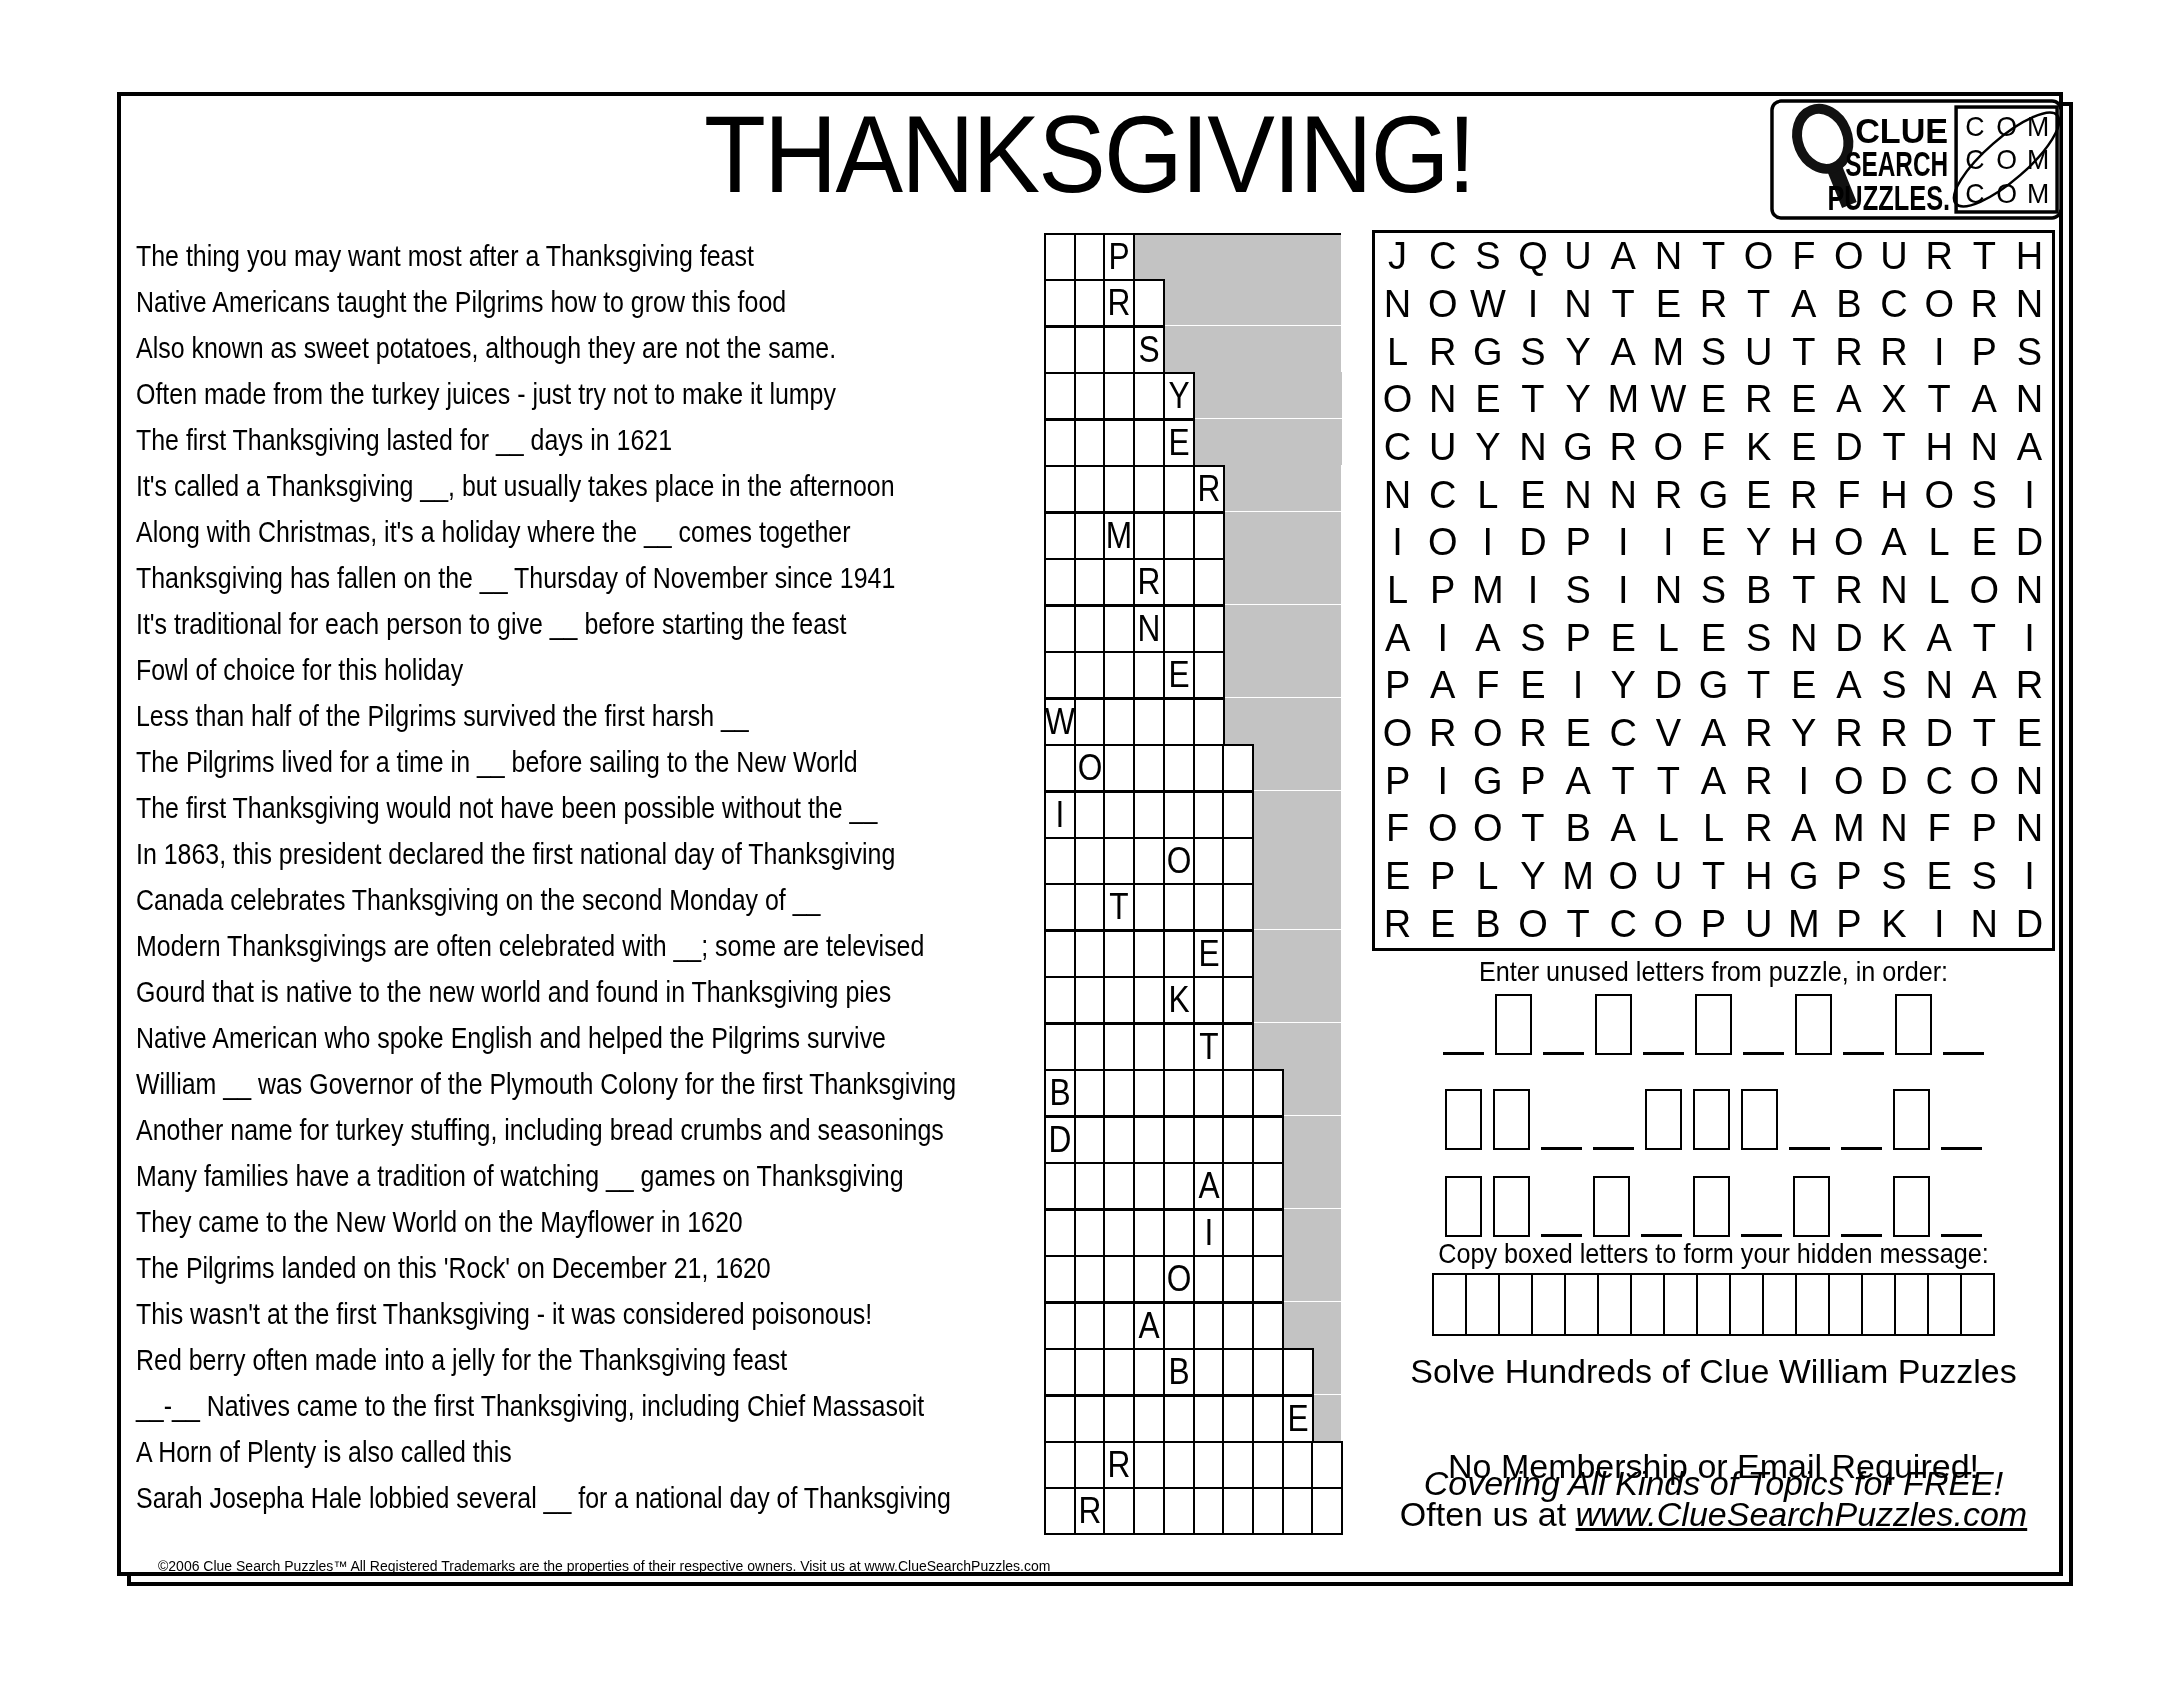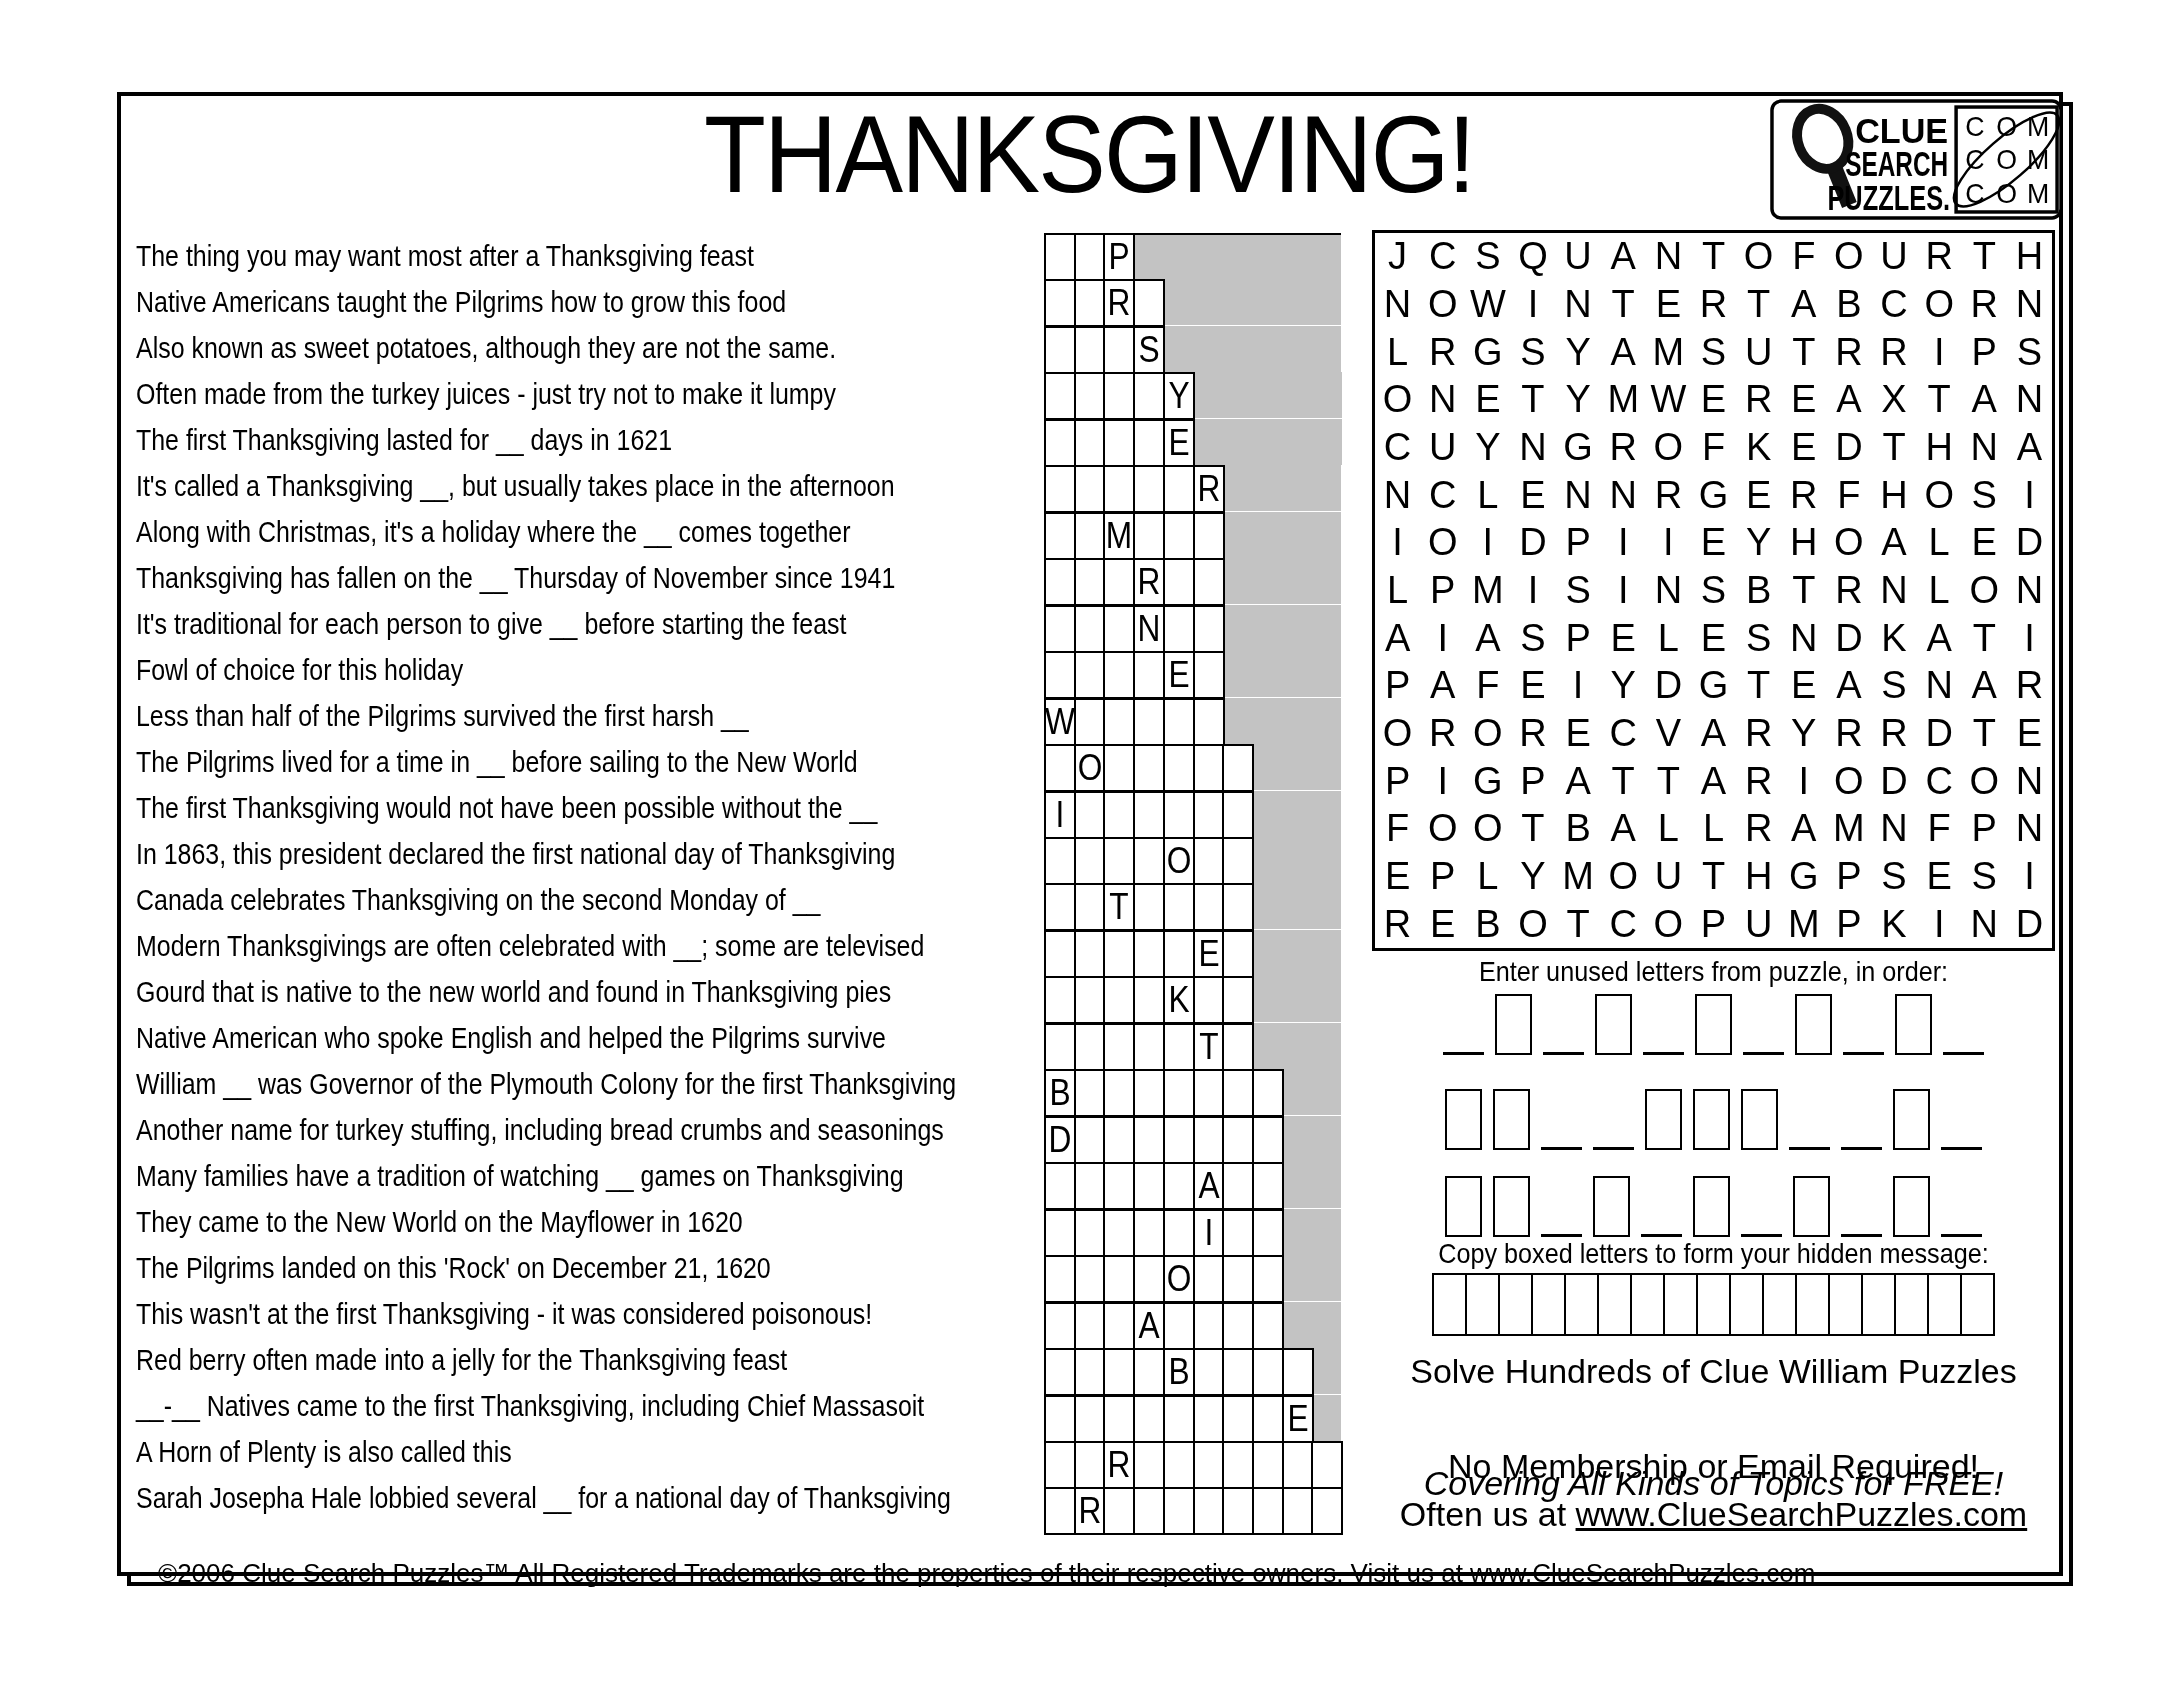--- a/index.html
+++ b/index.html
@@ -57,23 +57,23 @@
   .hidden-box{width:35px;height:63px;border:2px solid #000;box-sizing:border-box;background:#fff;}
   .hidden-box + .hidden-box{margin-left:-2px;}
 
   
   .promo-line{position:absolute;left:1372px;width:683px;text-align:center;
               font-size:34px;white-space:nowrap;}
   .promo-line.p1{top:1352px;}
   .promo-line.p2{top:1464px;font-style:italic;}
   .promo-line.p3{top:1447px;}
   .promo-line.p4{top:1495px;}
-  .site-link{text-decoration:underline;}
-
-  .footer{position:absolute;left:158px;top:1558px;font-size:26px;white-space:nowrap;}
+  .site-link{text-decoration:underline;font-style:italic;}
+
+  .footer{position:absolute;left:158px;top:1558px;font-size:14px;white-space:nowrap;}
 
   .logo-svg{position:absolute;left:1770px;top:99px;}
 </style>
 </head>
 <body>
 
 <div class="frame-shadow"></div>
 <div class="frame"></div>
 
 <div class="layer">

